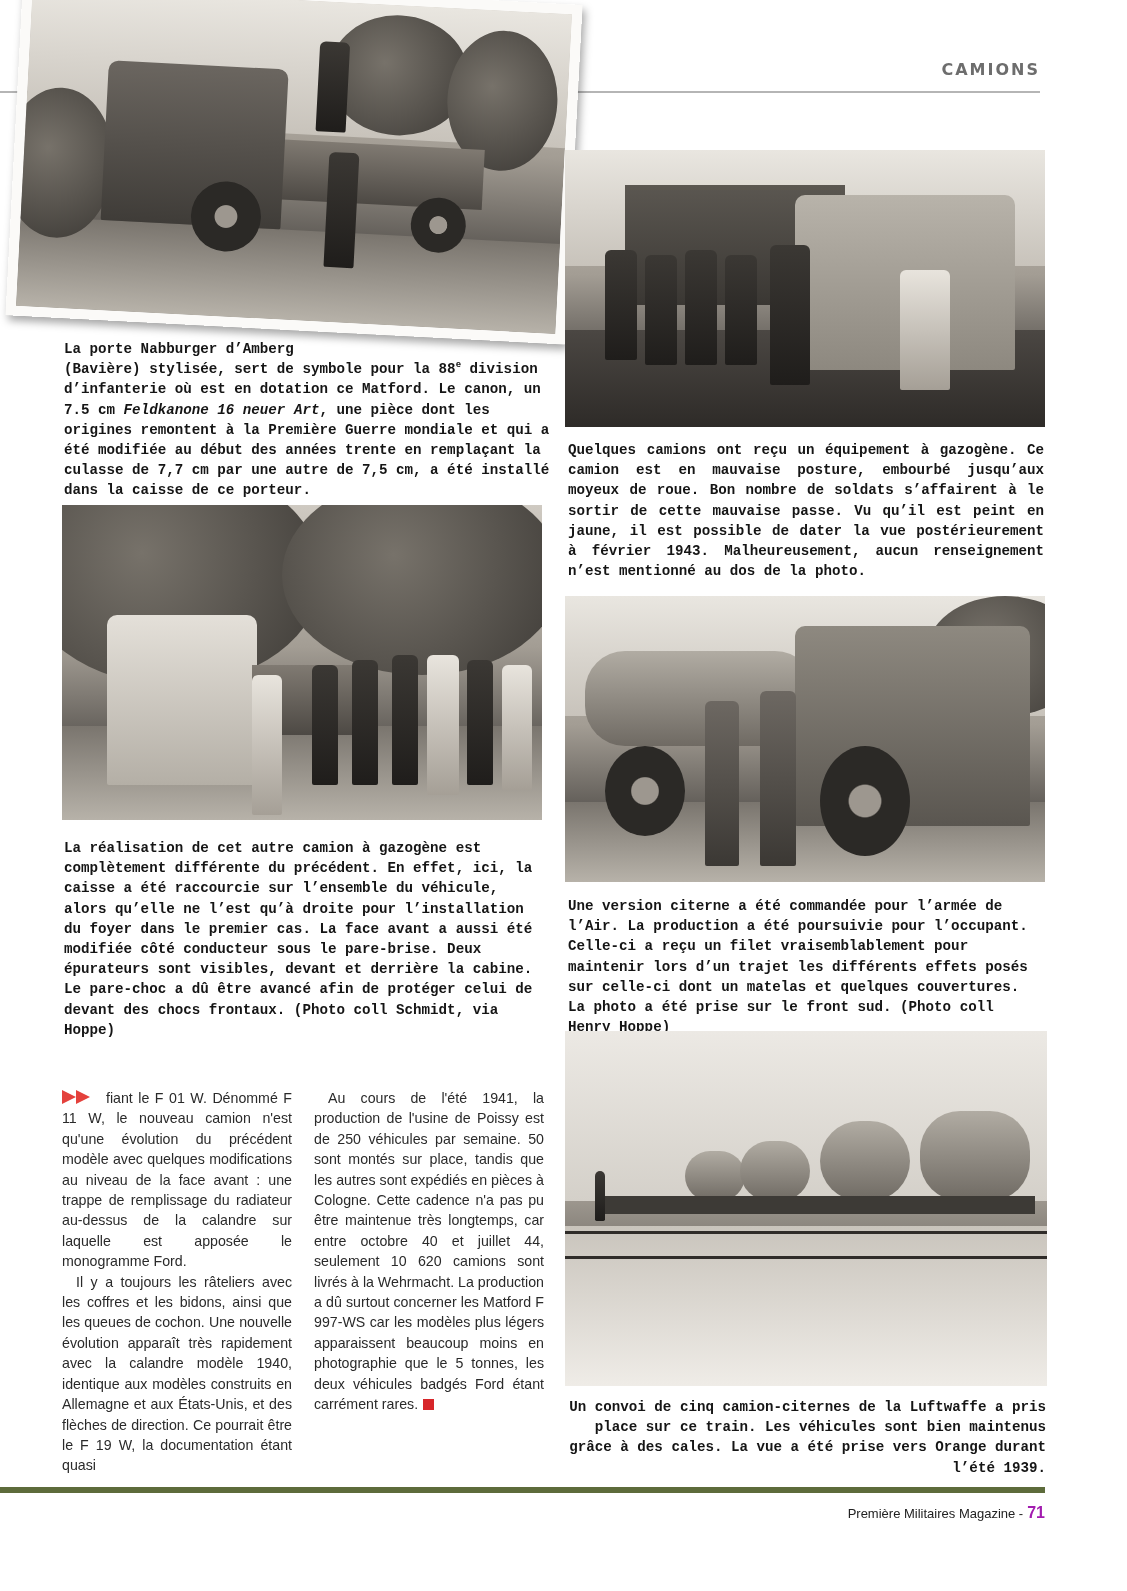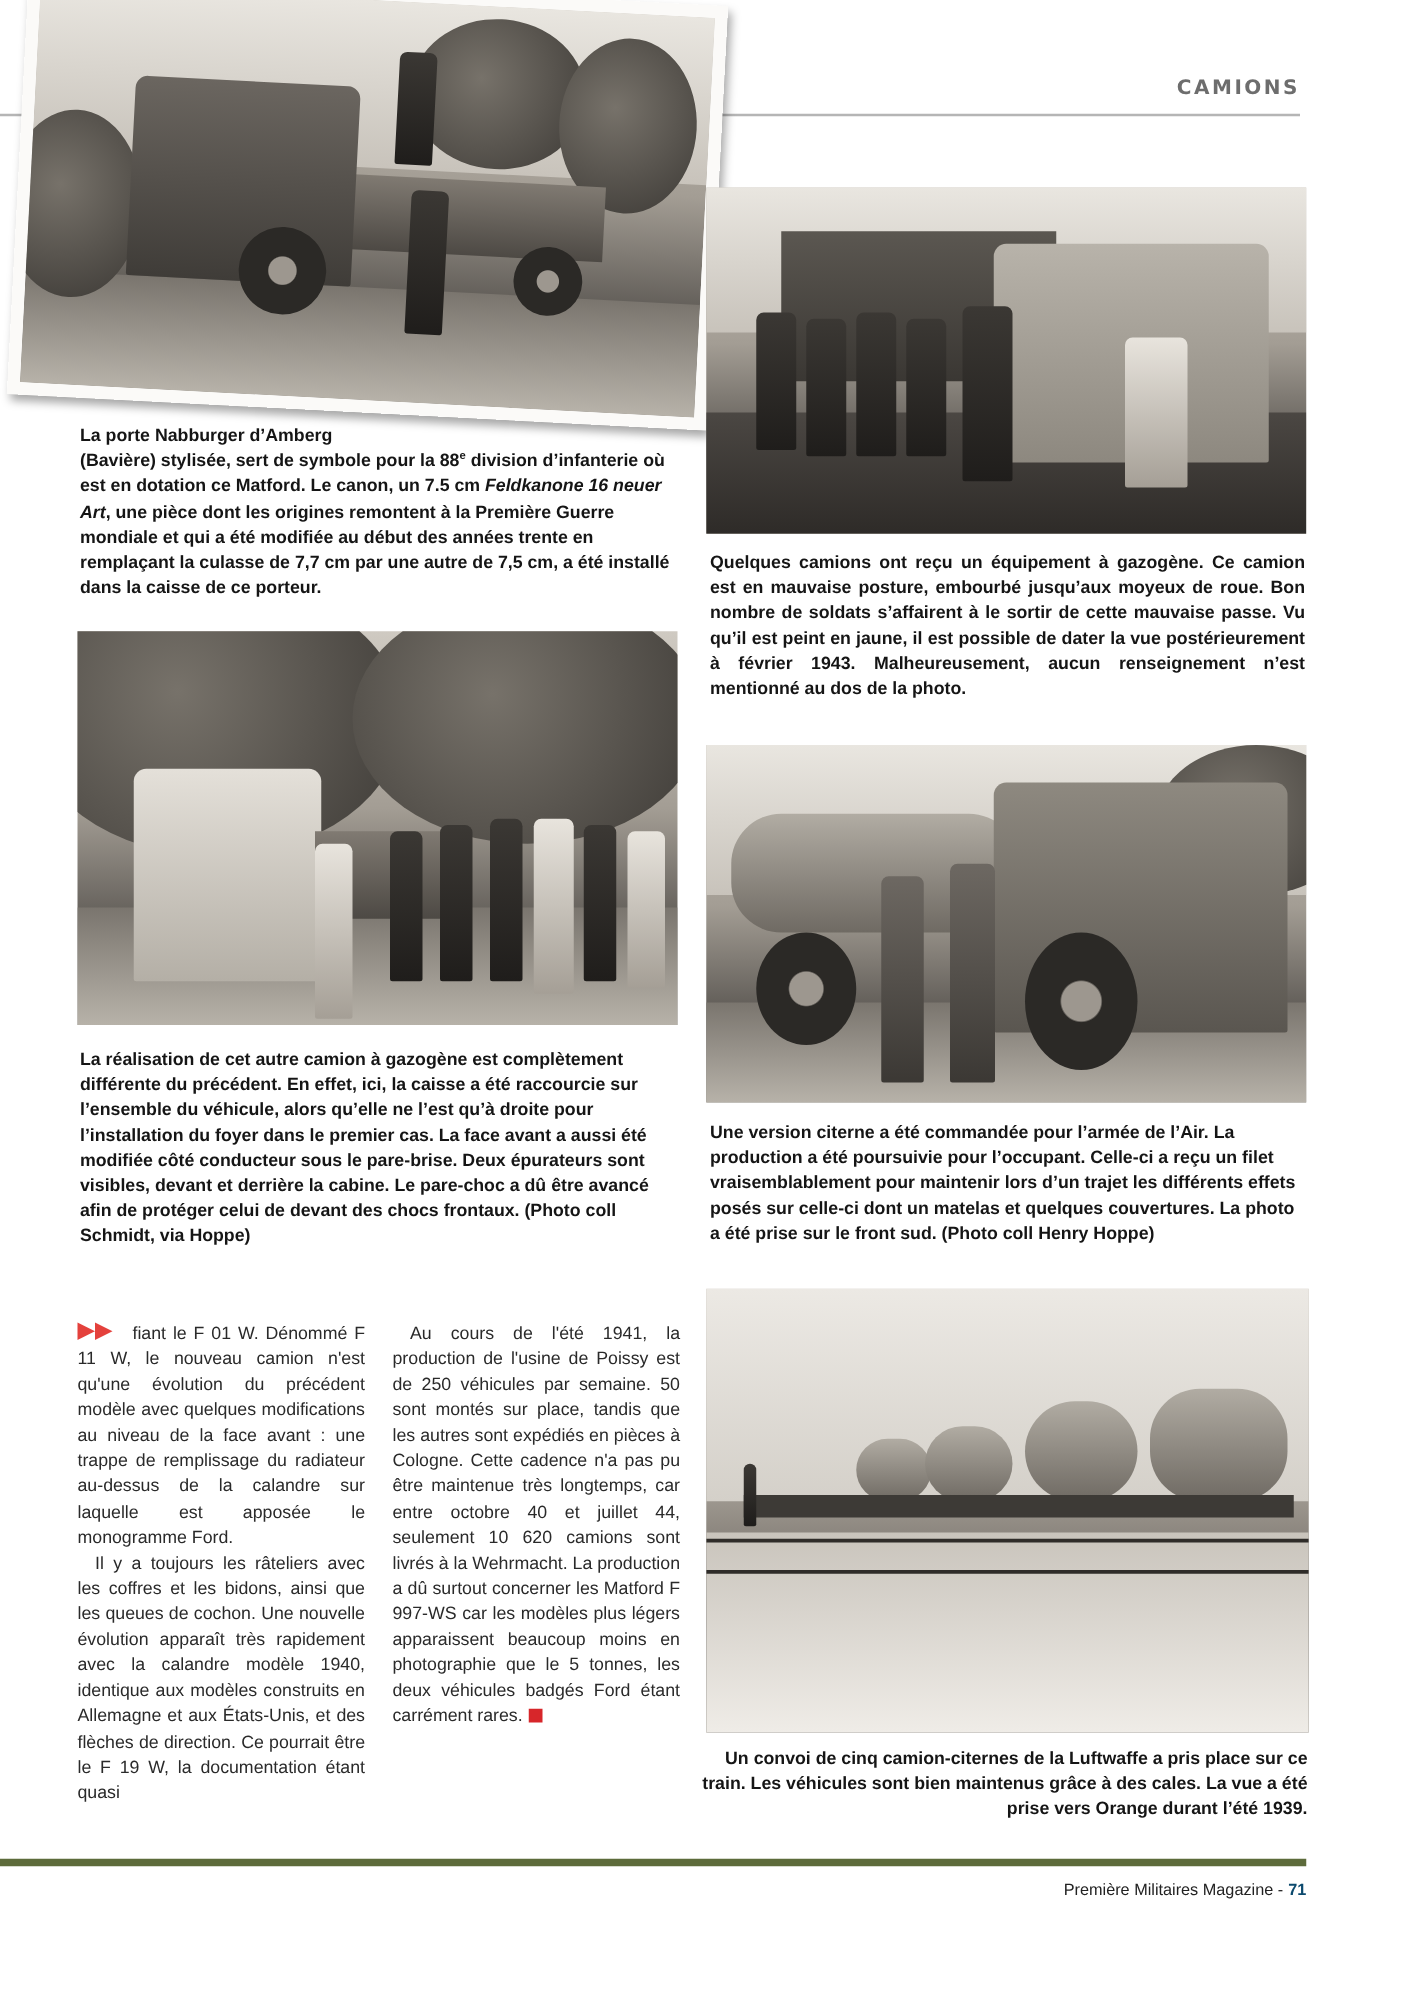--- a/index.html
+++ b/index.html
@@ -39,36 +39,37 @@
       transform: rotate(3deg); transform-origin: 50% 50%;
       border: 10px solid #fbfaf8; box-shadow: 3px 5px 8px rgba(0,0,0,0.35);
     }
     .photo-2 { left: 565px; top: 150px; width: 480px; height: 277px; }
     .photo-3 { left: 62px; top: 505px; width: 480px; height: 315px; }
     .photo-4 { left: 565px; top: 596px; width: 480px; height: 286px; }
     .photo-5 { left: 565px; top: 1031px; width: 482px; height: 355px; }
 
     
     .caption {
-      font-family: Liberation Sans, sans-serif; font-weight: bold;
+      font-family: Liberation Mono, monospace; font-weight: bold;
       font-size: 14.2px; line-height: 20.2px; color: #151515;
     }
     .caption-1 { left: 64px; top: 339px; width: 490px; }
     .caption-2 { left: 568px; top: 440px; width: 476px; text-align: justify; }
     .caption-3 { left: 64px; top: 838px; width: 480px; }
     .caption-4 { left: 568px; top: 896px; width: 476px; }
     .caption-5 { left: 560px; top: 1397px; width: 486px; text-align: right; }
     .caption em { font-style: italic; }
     .caption sup { font-size: 9px; line-height: 0; vertical-align: super; }
 
     
     .body-col {
       font-family: "Liberation Sans", sans-serif; font-weight: normal;
       font-size: 14.2px; line-height: 20.4px; color: #2a2a2a;
       text-align: justify;
+      margin-top: 31px;
     }
     .col-1 { left: 62px; top: 1057px; width: 230px; }
     .col-2 { left: 314px; top: 1057px; width: 230px; }
     .body-col p { margin: 0; text-indent: 14px; }
     .body-col p.first { text-indent: 0; }
     .arrow-icon {
       display: inline-block; width: 36px; height: 14px; margin-right: 8px;
       vertical-align: -1px; position: relative;
     }
     .arrow-icon i {
@@ -82,21 +83,21 @@
       display: inline-block; width: 11px; height: 11px; background: #d7262a;
       margin-left: 5px; vertical-align: -1px;
     }
 
     
     .footer-rule { left: 0; top: 1487px; width: 1045px; height: 6px; background: #5d6b3b; }
     .footer-text {
       left: 740px; top: 1504px; width: 305px; text-align: right;
       font-family: "Liberation Sans", sans-serif; font-size: 13px; color: #222;
     }
-    .footer-text .page-number { font-weight: bold; font-size: 13px; color: #0c4a6e; margin-left: 4px; }
+    .footer-text .page-number { font-weight: bold; font-size: 16px; color: #a21caf; margin-left: 4px; }
   </style>
 </head>
 <body>
 
 <div class="abs section-title">CAMIONS</div>
 <div class="abs header-rule"></div>
 
 <div class="abs photo photo-1">
   <div class="sky"></div>
     <div class="ground"></div>

